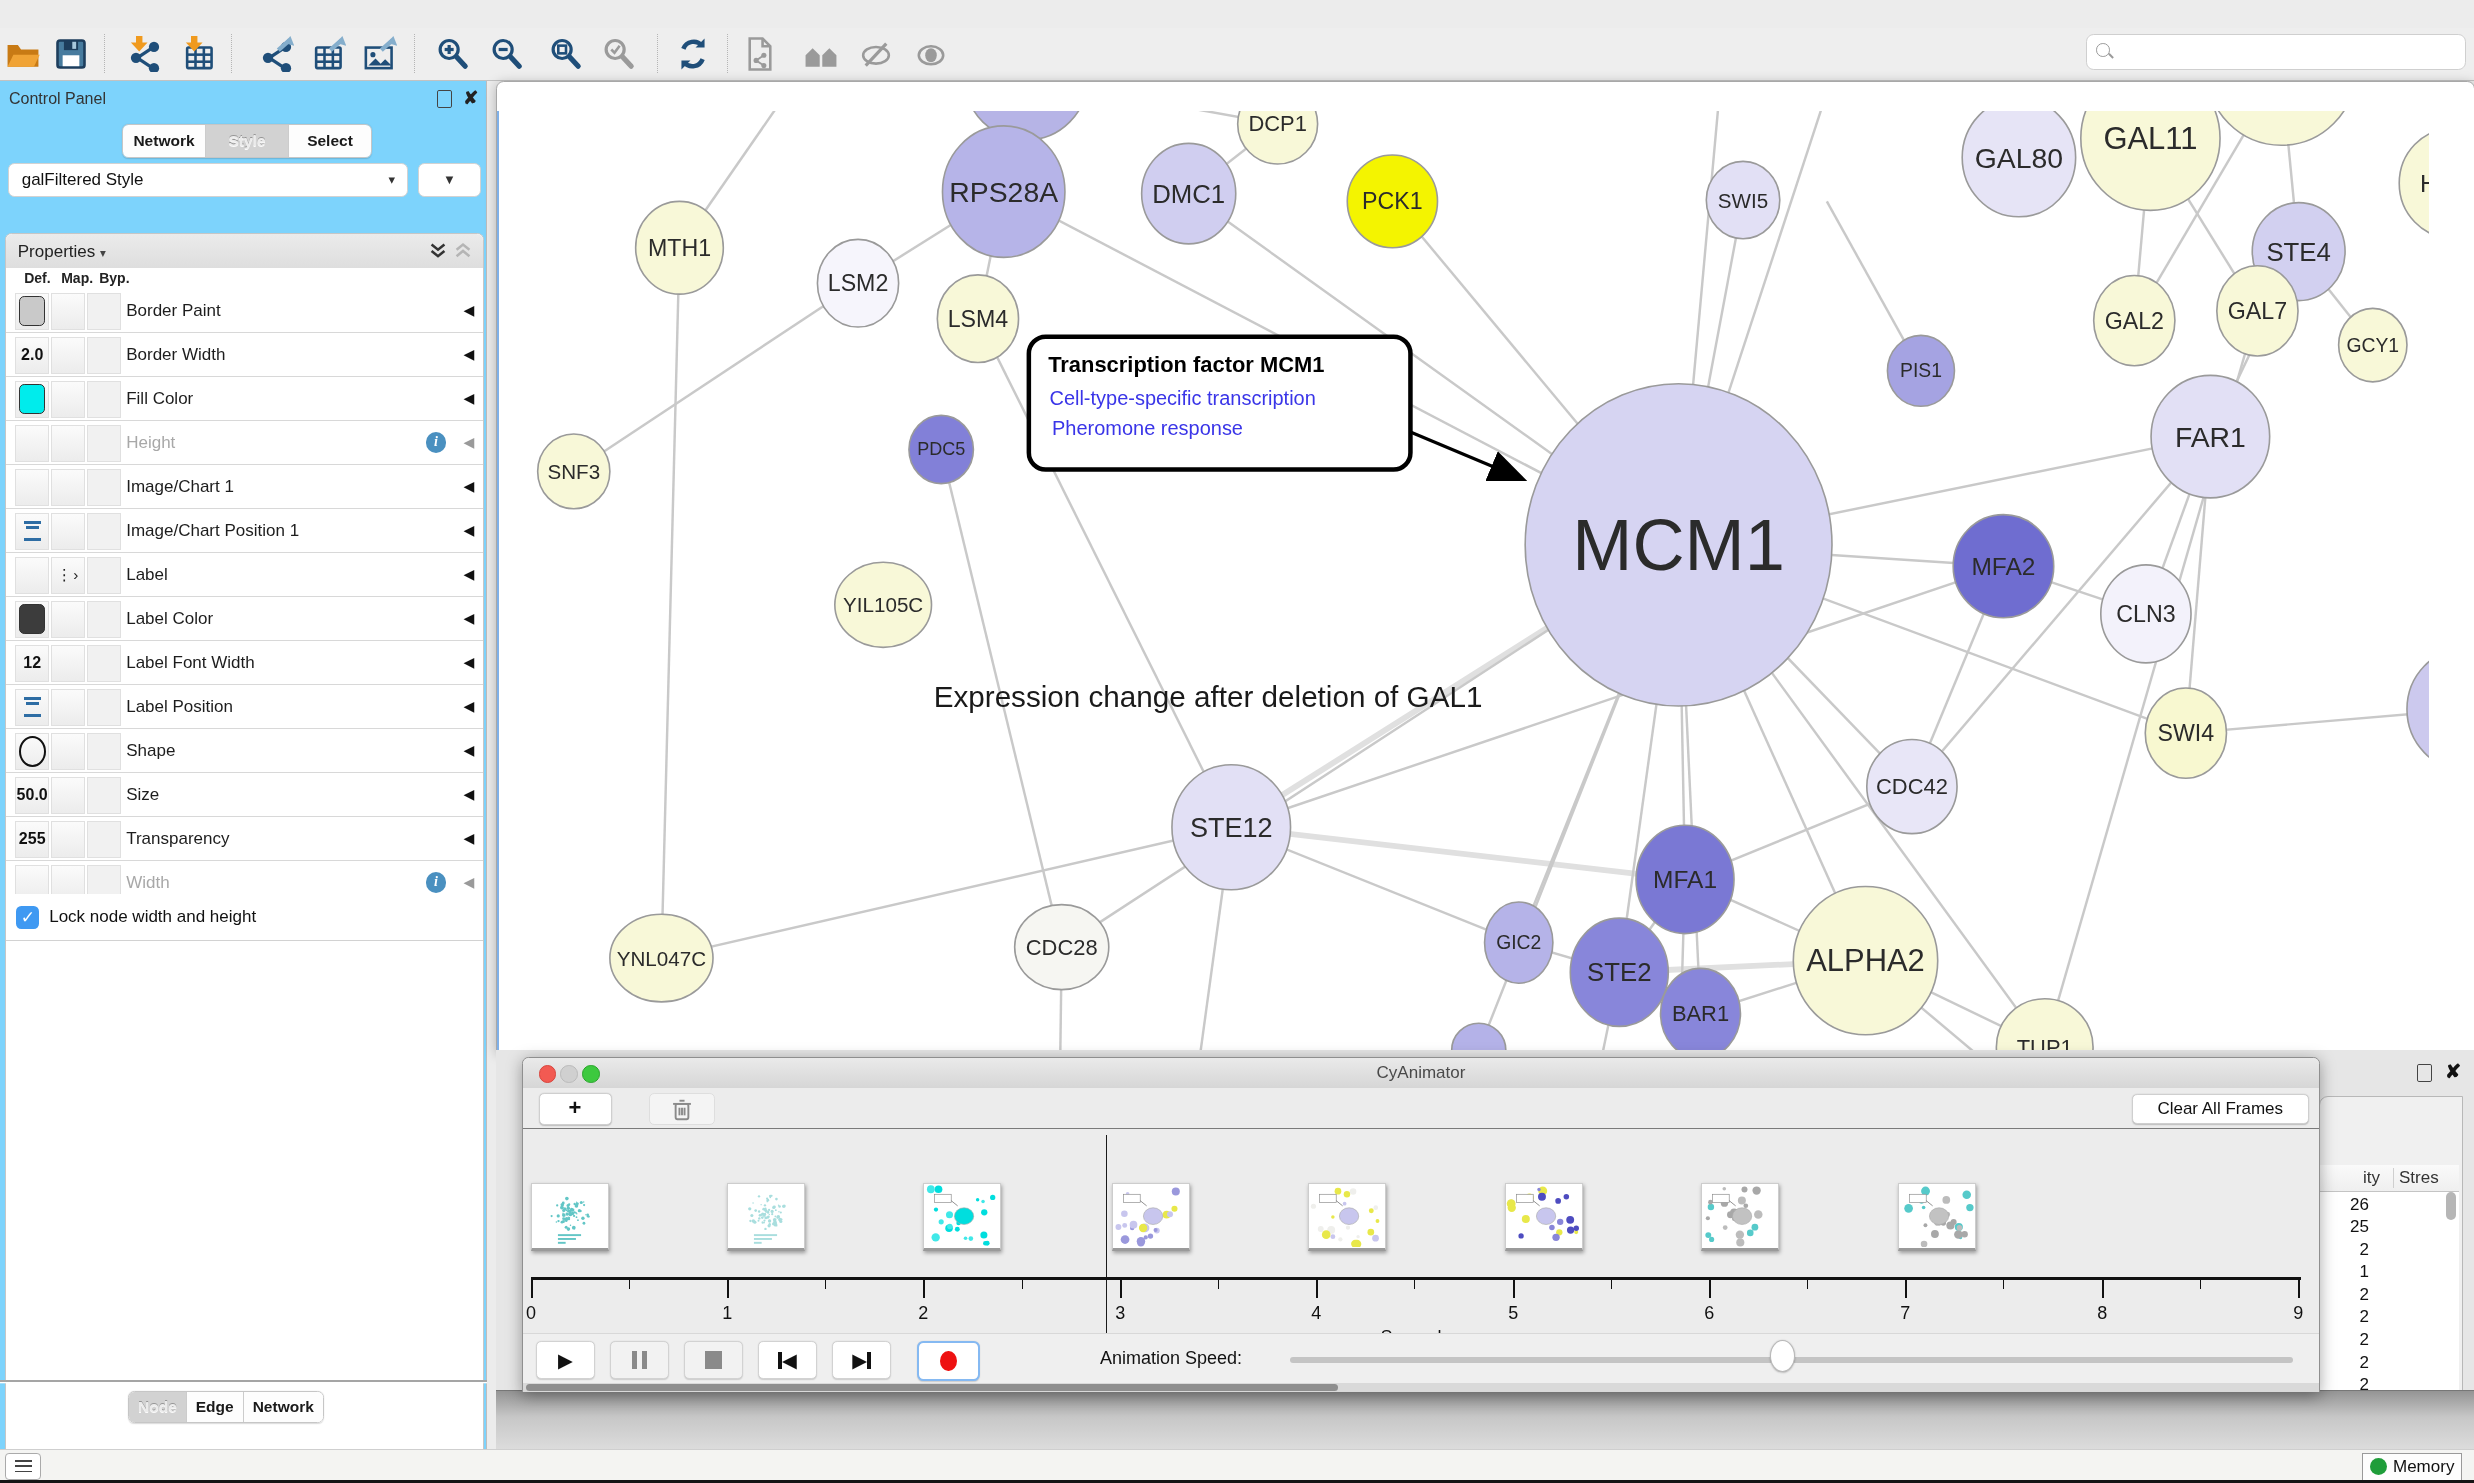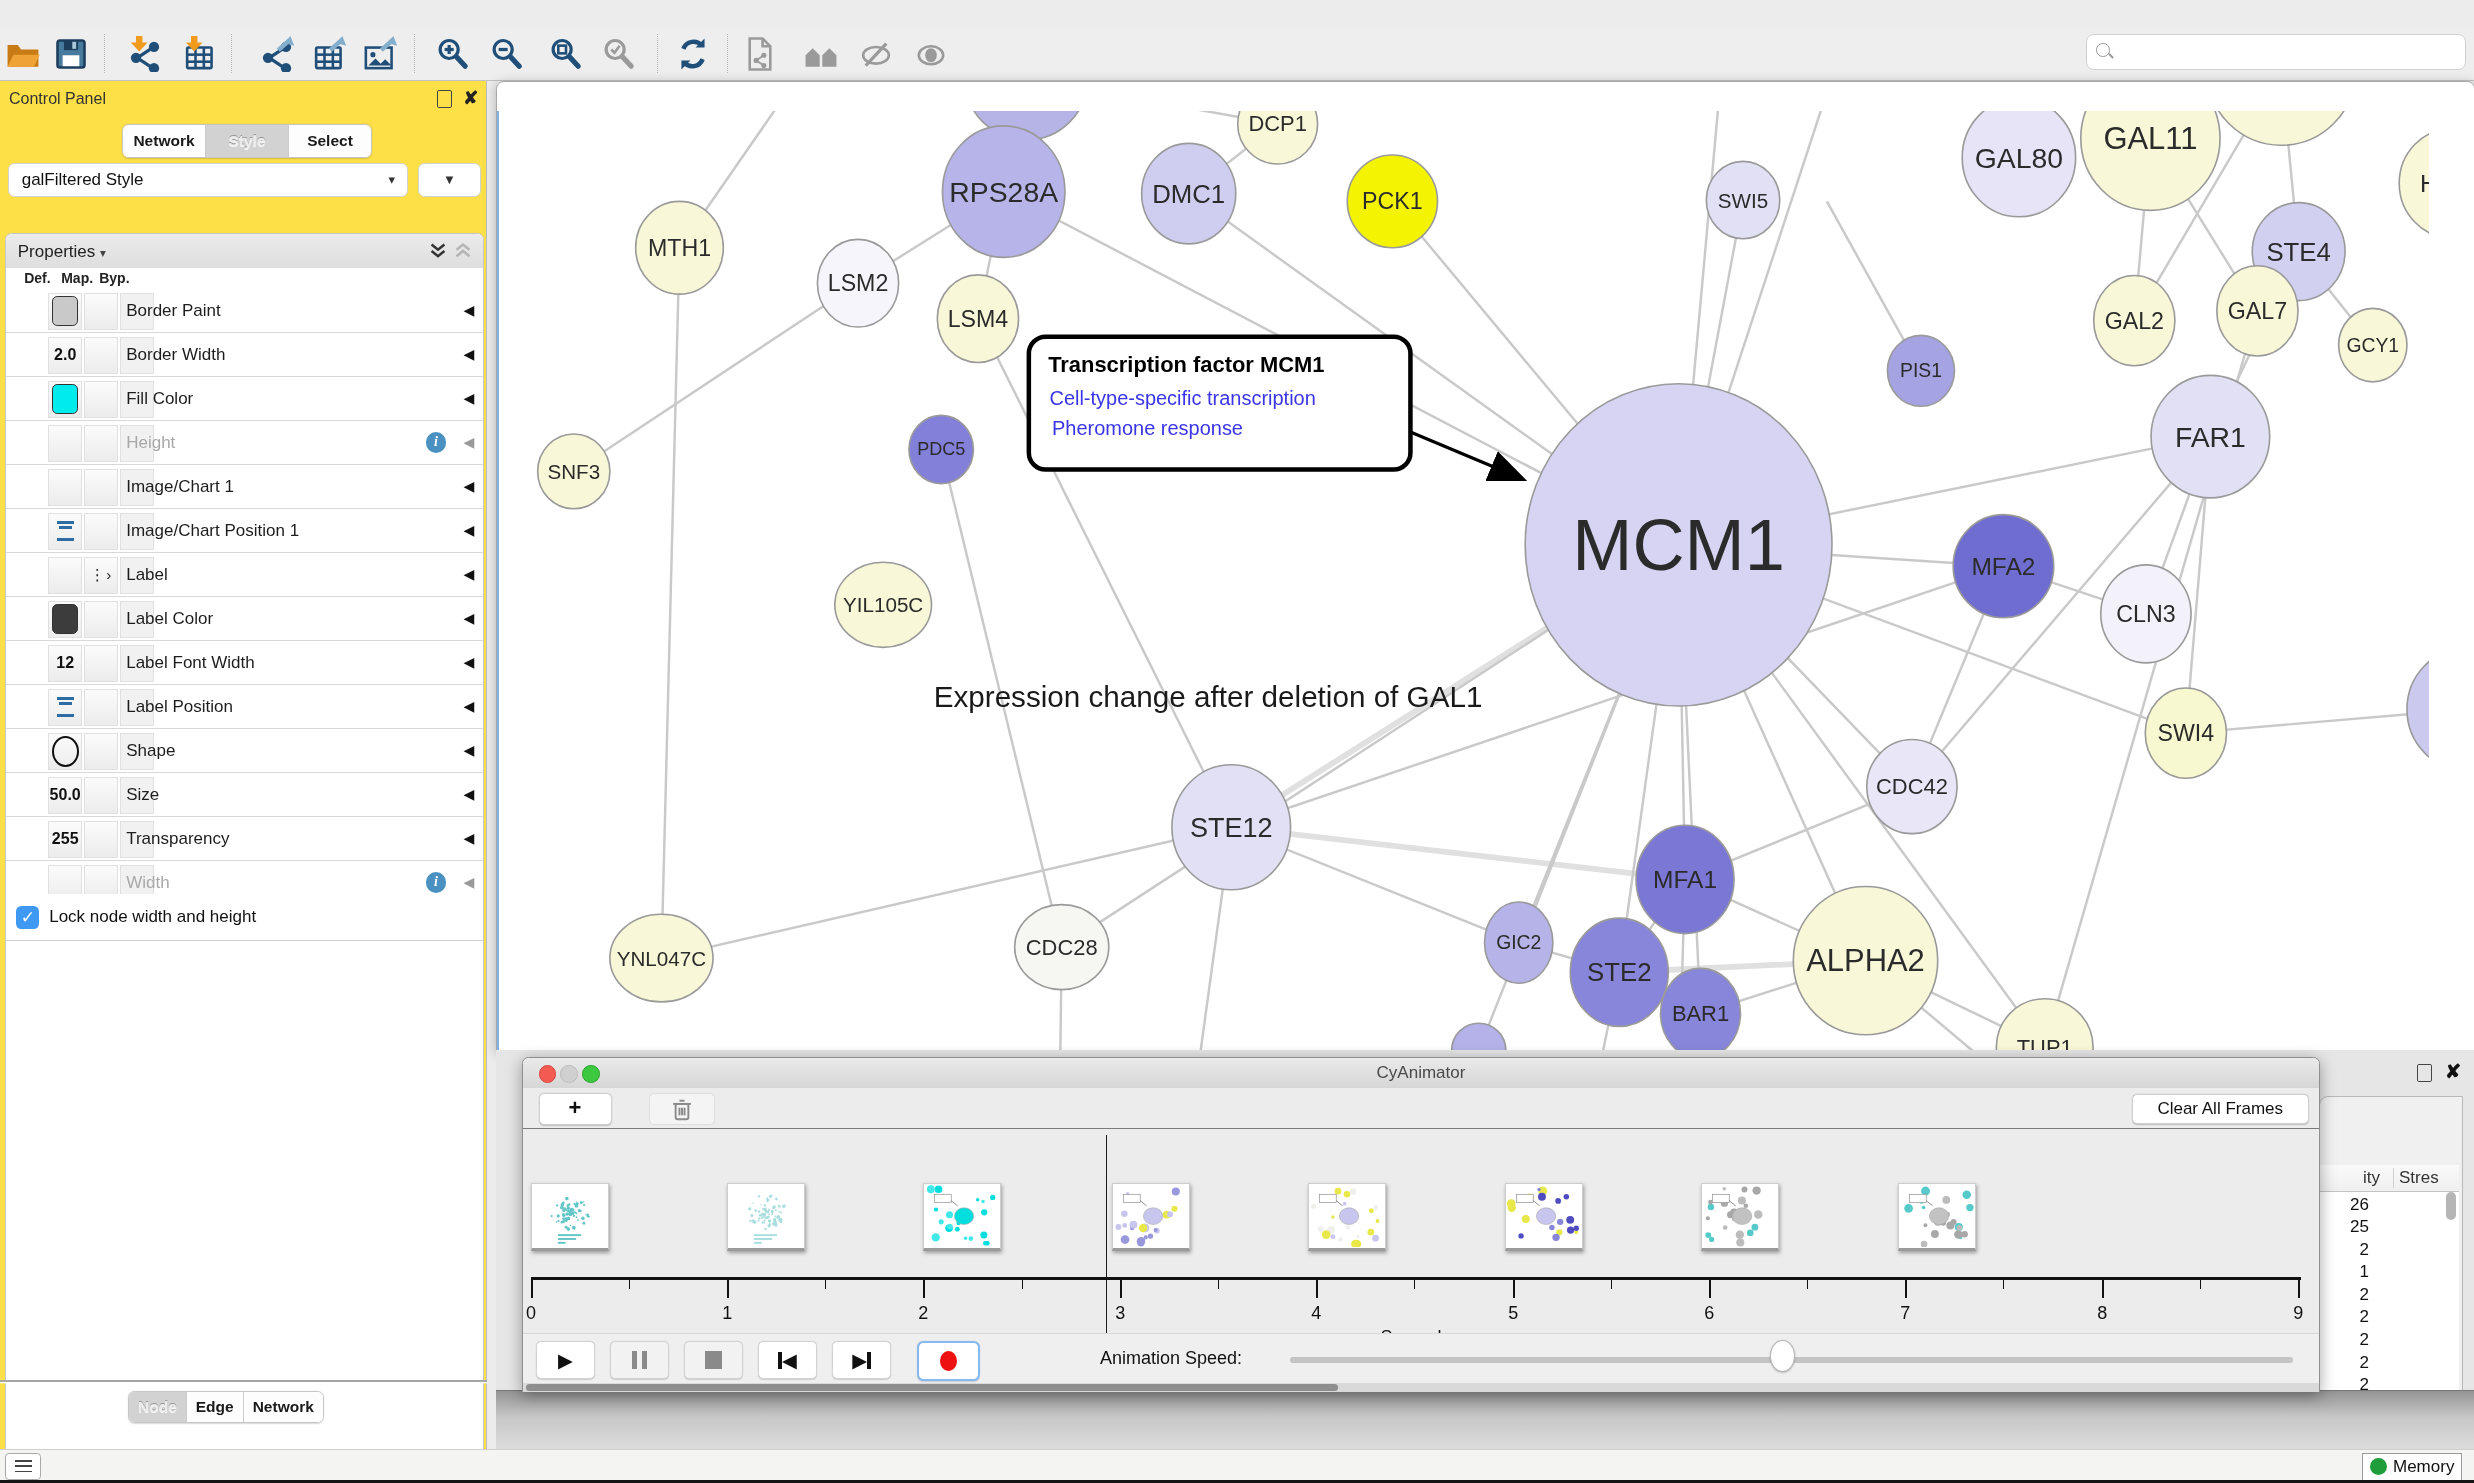--- a/index.html
+++ b/index.html
@@ -16,21 +16,21 @@
   #toolbar{left:0;top:28px;width:2475px;height:52px;background:#eeeeee;border-bottom:0.6px solid #c2c2c2;}
   .tb-icon{position:absolute;top:7.7px;width:36px;height:36px;}
   .tb-sep{position:absolute;top:6.4px;width:0;height:39px;border-left:1.3px dotted #b5b5b5;}
   #search-wrap{position:absolute;right:9px;top:6.4px;width:380px;height:36px;}
   #search-input{width:100%;height:100%;box-sizing:border-box;border:1.3px solid #cfcfcf;border-radius:7.7px;
       background:#fff;padding-left:36px;font-size:17px;outline:none;}
   #search-icon{position:absolute;left:10.3px;top:9px;width:17px;height:17px;}
   #search-icon .lens{position:absolute;width:11.6px;height:11.6px;border:1.9px solid #9a9a9a;border-radius:50%;}
   #search-icon .handle{position:absolute;left:11.6px;top:11.6px;width:6.4px;height:1.9px;background:#9a9a9a;transform:rotate(45deg);}
   
-  #control-panel{left:0;top:81px;width:487px;height:1368px;background:#fde047;border-right:1.3px solid #bdbdbd;box-sizing:border-box;}
+  #control-panel{left:0;top:81px;width:487px;height:1368px;background:#7dd3fc;border-right:1.3px solid #bdbdbd;box-sizing:border-box;}
   #cp-header{position:absolute;left:9px;top:9px;font-size:16px;color:#333;}
   #cp-float{position:absolute;right:34px;top:9px;width:13px;height:15.5px;border:1.9px solid #444;border-radius:1.9px;}
   #cp-close{position:absolute;right:7.7px;top:6.4px;font-size:18px;font-weight:bold;color:#222;}
   .tabgroup{position:absolute;display:flex;border:0.6px solid #c6c6c6;border-radius:6.4px;overflow:hidden;
        box-shadow:0 0.6px 1.3px rgba(0,0,0,.15);}
   .tab{font-size:15.5px;text-align:right;background:#fdfdfd;color:#1a1a1a;border-right:0.6px solid #cccccc;
        display:flex;align-items:center;justify-content:center;font-weight:bold;}
   .tab:last-child{border-right:none;}
   .tab.active{background:#d2d2d2;color:#ebebeb;text-shadow:0 0.6px 0.6px rgba(255,255,255,.9),0 -0.6px 0.6px rgba(110,110,110,.6);}
   #cp-tabs{left:122px;top:43px;height:32px;}
@@ -46,21 +46,21 @@
   #props-title{position:absolute;left:11.6px;top:7.7px;font-size:17px;color:#222;}
   #props-title .caret{font-size:11.6px;color:#444;}
   .chev{position:absolute;top:7.7px;width:18px;height:18px;}
   #collapse-all{right:36px;}
   #expand-all{right:11.6px;}
   #props-colhead{position:absolute;left:0;top:34px;width:100%;height:20.6px;border-bottom:1.3px solid #9a9a9a;background:#fff;}
   #props-colhead span{position:absolute;top:1.9px;font-size:14px;font-weight:bold;color:#222;}
   #props-rows{position:absolute;left:0;top:55px;width:100%;}
   .prop-row{position:relative;width:100%;height:43px;border-bottom:0.6px solid #d8d8d8;background:#fff;}
   .cellbox{position:absolute;top:3.9px;width:32px;height:35px;background:linear-gradient(#fbfbfb,#ececec);border:0.6px solid #e0e0e0;
-       display:flex;align-items:center;justify-content:center;margin-left:33px;}
+       display:flex;align-items:center;justify-content:center;}
   .cell-def{left:9px;} .cell-map{left:45px;} .cell-byp{left:81px;background:#f1f1f1;}
   .prop-label{position:absolute;left:120px;top:0;height:43px;line-height:43px;font-size:17px;color:#1d1d1d;}
   .prop-label.dim{color:#a8a8a8;}
   .prop-arrow{position:absolute;right:9px;top:0;height:43px;line-height:43px;font-size:14px;color:#111;}
   .prop-arrow.dim{color:#9a9a9a;}
   .swatch{width:24.5px;height:28px;border:1.3px solid #333;border-radius:5.2px;}
   .defnum{font-size:16px;font-weight:bold;color:#111;}
   .info-ic{position:absolute;right:37px;top:11px;width:20.6px;height:20.6px;border-radius:50%;background:#4a90c0;color:#fff;
        font-size:14px;font-weight:bold;text-align:center;line-height:20.6px;font-family:"Liberation Serif",serif;font-style:italic;}
   .pos-ic{width:17px;height:14px;border-top:3.2px solid #2e6da4;border-bottom:3.2px solid #2e6da4;position:relative;}

